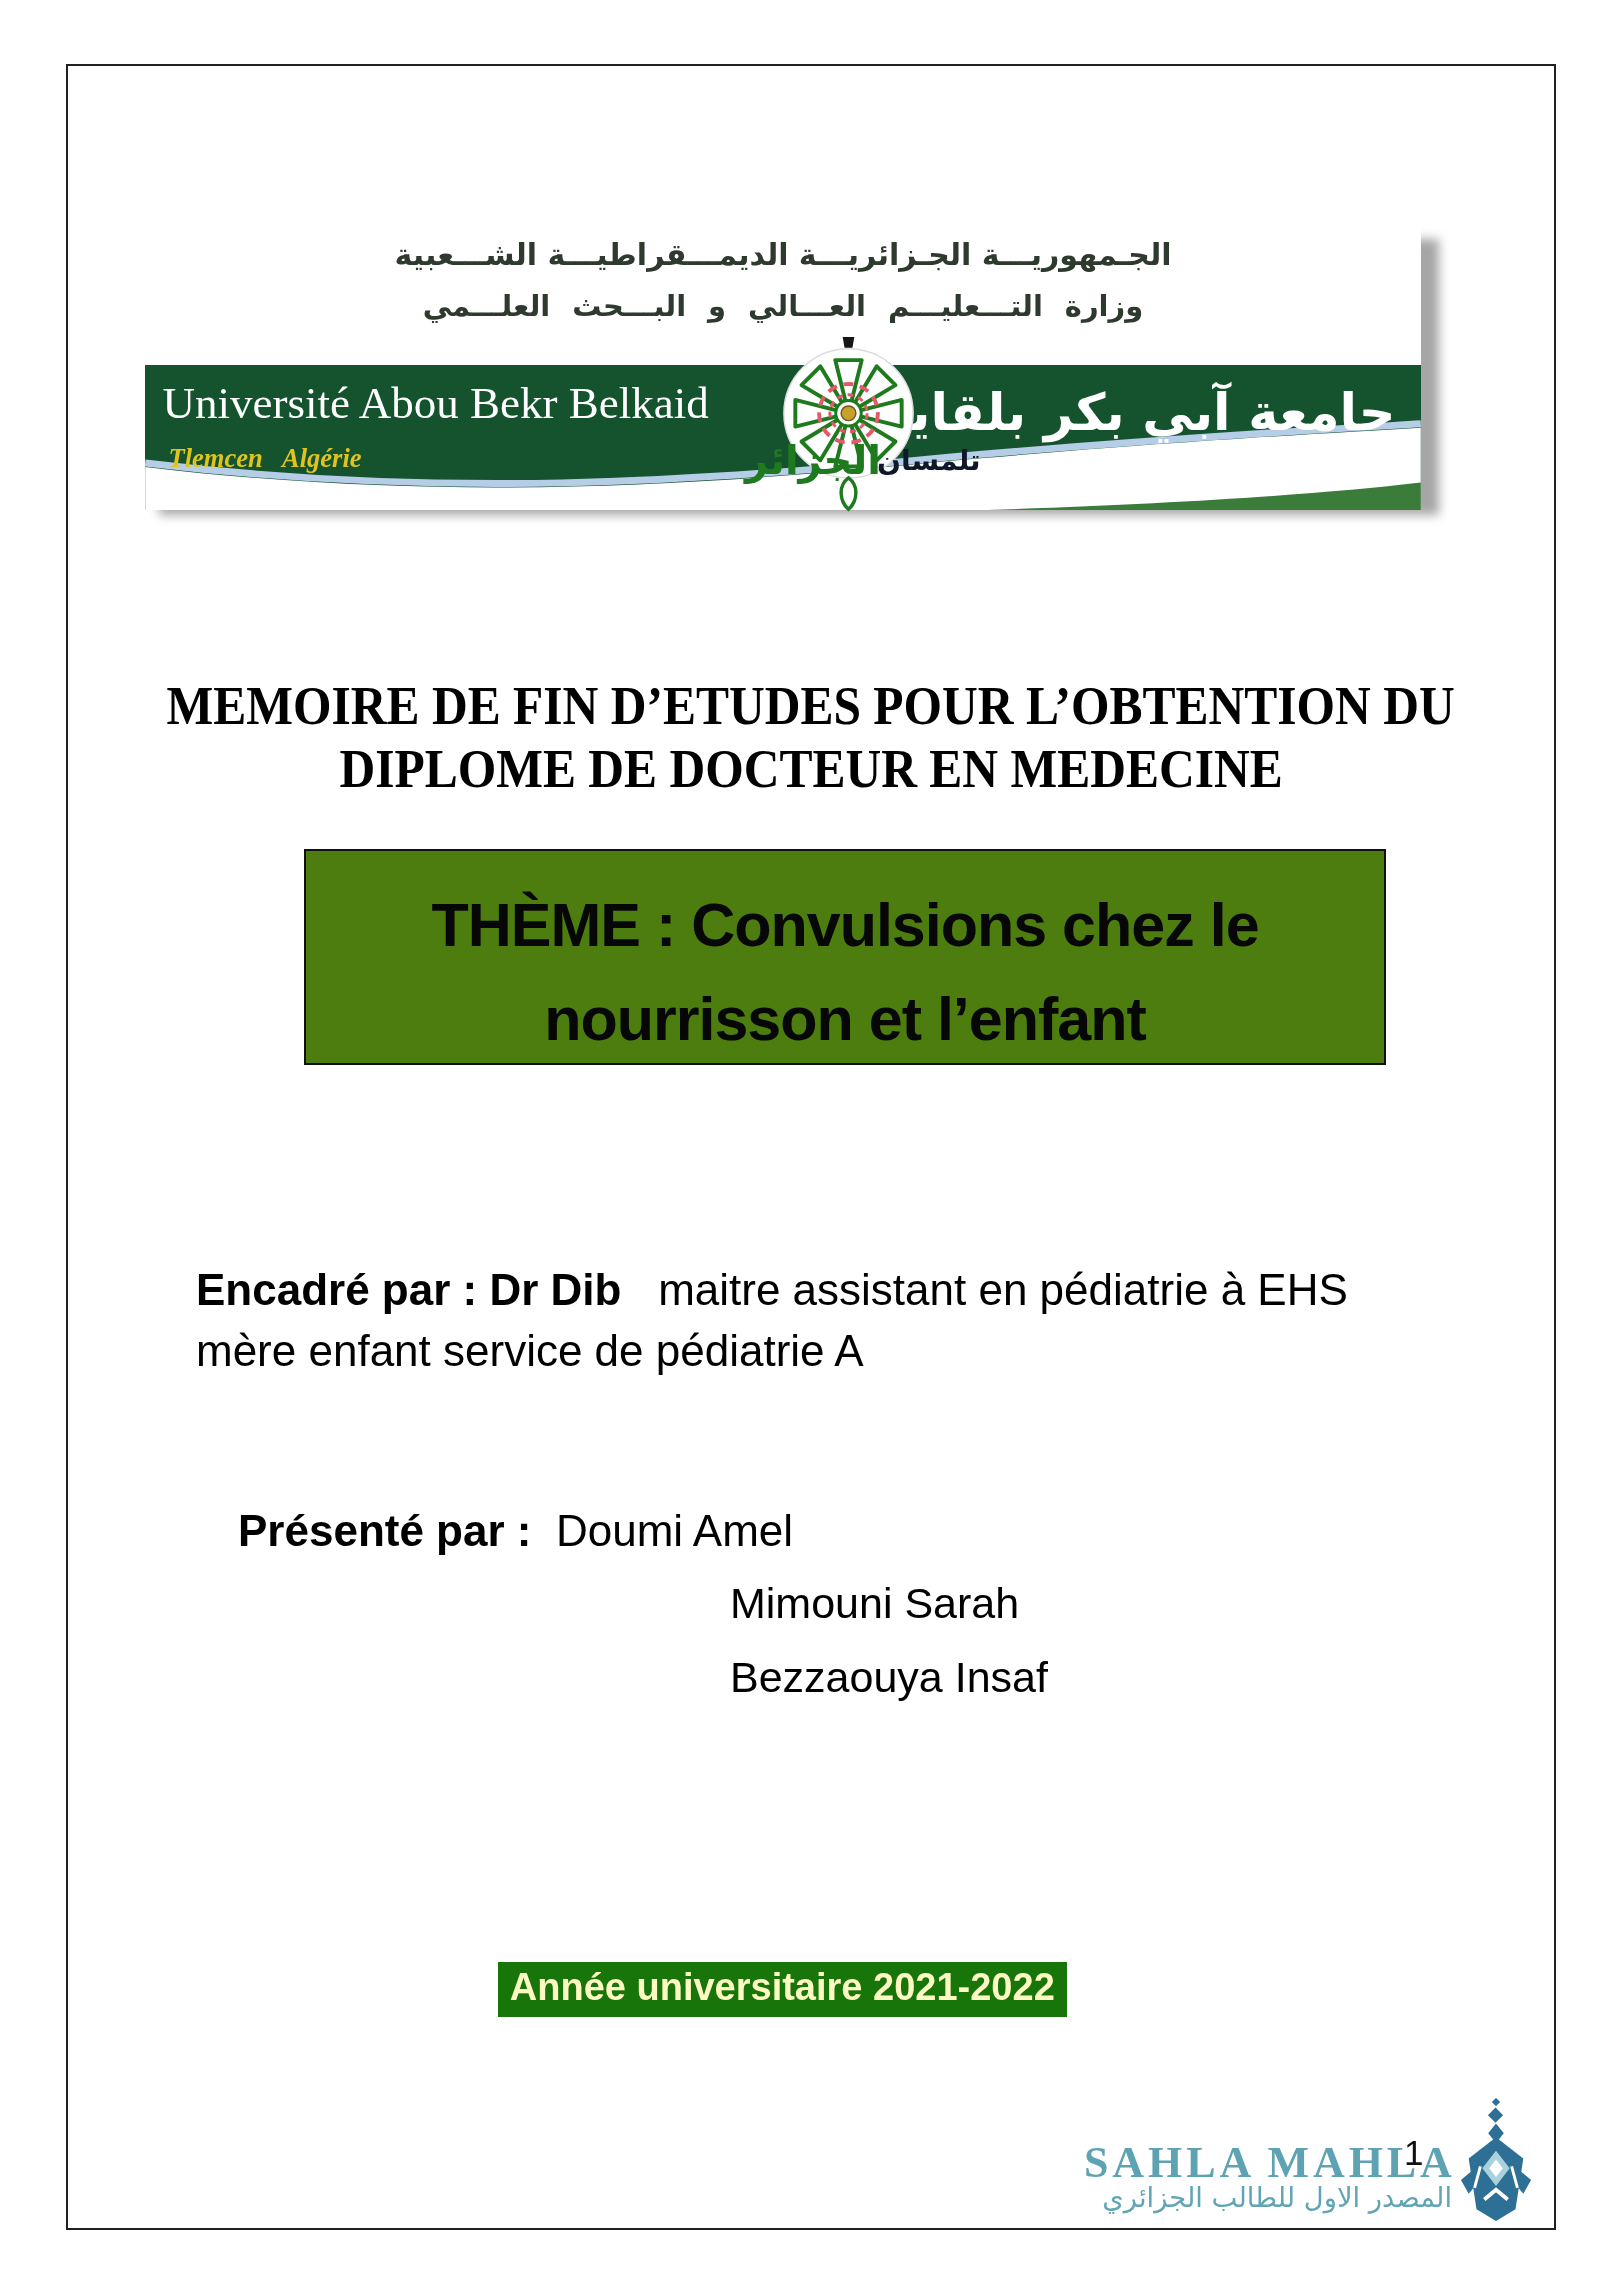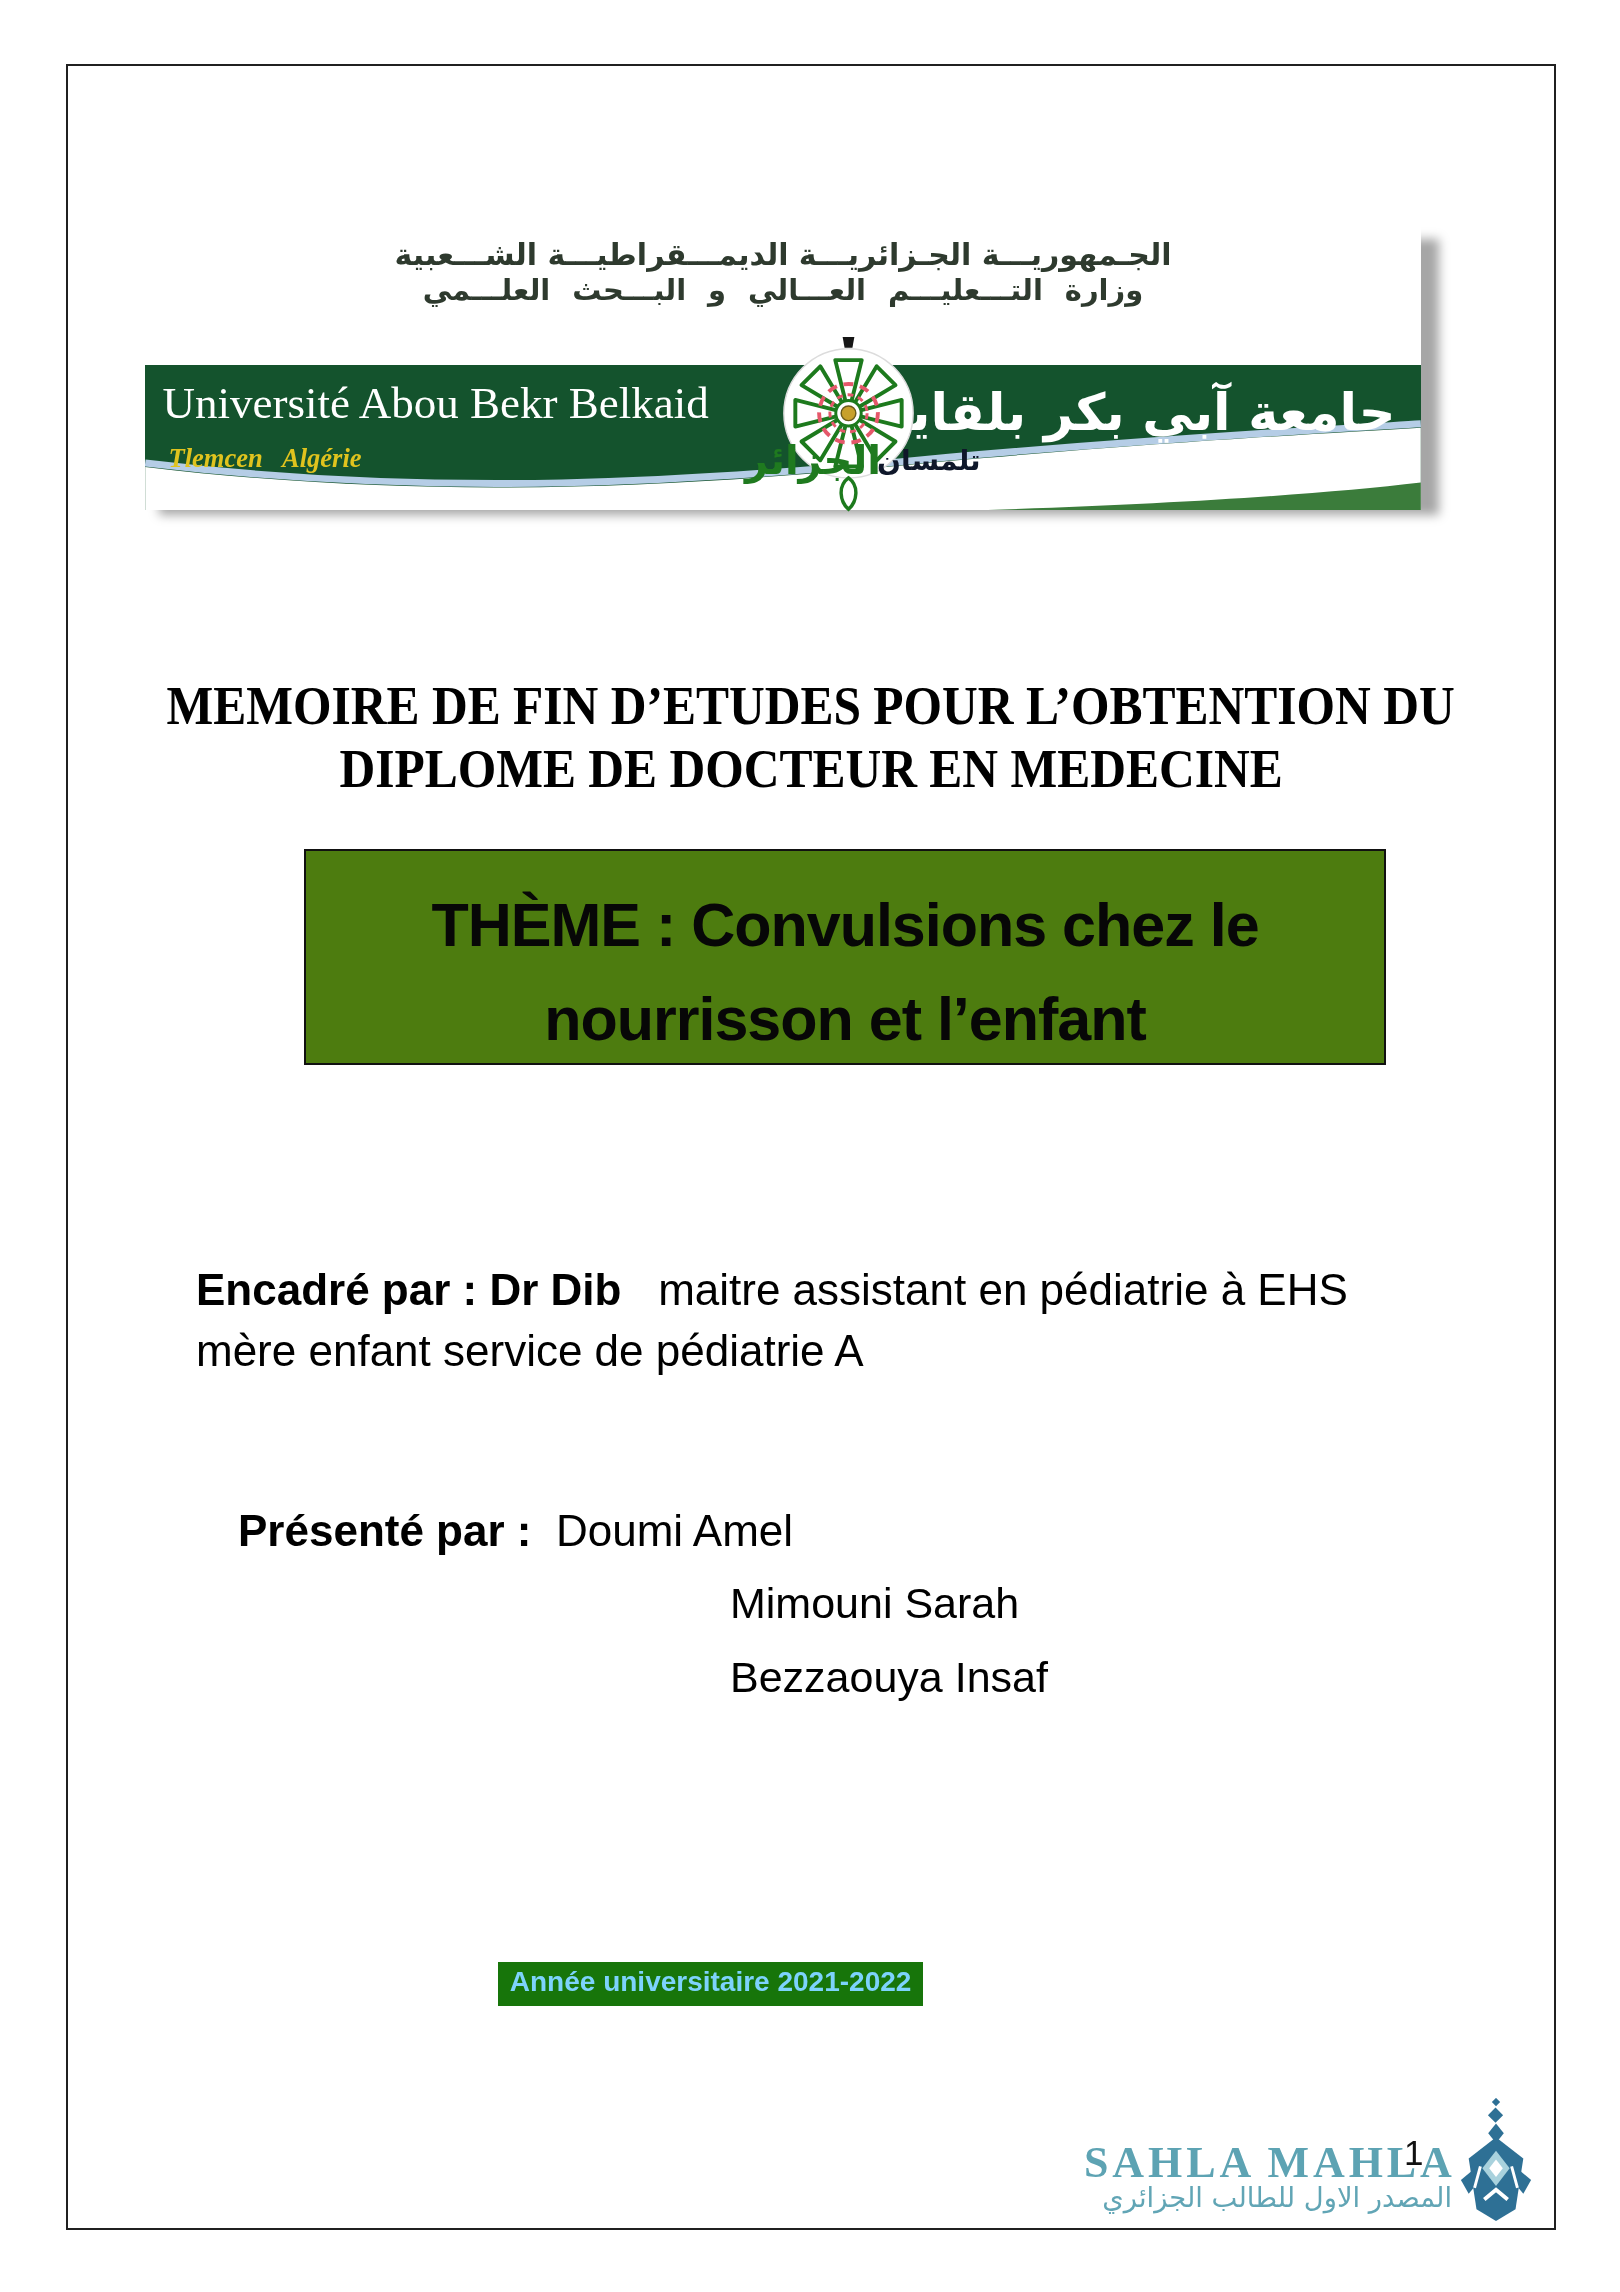--- a/index.html
+++ b/index.html
@@ -7,21 +7,21 @@
         font-family:"Liberation Sans",sans-serif;border-radius:31px;}
   .border-frame{position:absolute;left:66px;top:64px;width:1486px;height:2162px;
         border:2px solid #202020;}
 
   
   .banner{position:absolute;left:145px;top:223px;width:1276px;height:272px;background:#ffffff;
         box-shadow:15.7px 17.6px 9.8px 2px #a6a6a6;}
   .banner-top{position:absolute;left:0;top:0;width:100%;height:126px;text-align:center;
         color:#2e3a2e;font-family:"DejaVu Sans",sans-serif;font-weight:bold;}
   .rep-line{padding-top:13.7px;font-size:30px;}
-  .min-line{margin-top:1px;font-size:29px;word-spacing:11.8px;}
+  .min-line{margin-top:17px;font-size:29px;word-spacing:11.8px;}
   .banner-band{position:absolute;left:0;top:126px;width:1276px;height:145px;background:#14532d;overflow:hidden;margin-top:16px;}
   .swoosh{position:absolute;left:0;top:0;}
   .univ-fr{position:absolute;left:17.6px;top:11.8px;color:#ffffff;
         font-family:"Liberation Serif",serif;font-size:45px;white-space:nowrap;}
   .tlemcen{position:absolute;left:23.5px;top:78px;color:#e0c31e;font-style:italic;font-weight:bold;
         font-family:"Liberation Serif",serif;font-size:26.5px;word-spacing:13.7px;white-space:nowrap;}
   .univ-ar{position:absolute;right:25.5px;top:17.6px;color:#ffffff;font-weight:bold;
         font-family:"DejaVu Sans",sans-serif;font-size:51px;white-space:nowrap;}
   .emblem{position:absolute;left:630px;top:110px;z-index:3;}
   .country-ar{position:absolute;left:600px;top:214px;color:#1f7a1f;font-weight:bold;
@@ -40,22 +40,22 @@
   .theme-text{margin-top:27.4px;color:#070707;font-weight:bold;font-size:61px;line-height:94px;letter-spacing:-1px;}
 
   
   .encadre{position:absolute;left:196px;top:1259px;width:1245px;font-size:44px;line-height:61px;color:#000;}
   .encadre .b{font-weight:bold;}
   .presente{position:absolute;left:238px;top:1506px;font-size:44px;color:#000;white-space:nowrap;}
   .presente .b{font-weight:bold;}
   .names{position:absolute;left:730px;top:1566px;font-size:43px;line-height:74px;color:#000;}
 
   
-  .annee{position:absolute;left:498px;top:1962px;background:#17750a;color:#7dd3fc;
-        font-weight:bold;font-size:28px;padding:3.9px 11.8px 7.8px 11.8px;white-space:nowrap;}
+  .annee{position:absolute;left:498px;top:1962px;background:#17750a;color:#fef9c3;
+        font-weight:bold;font-size:38px;padding:3.9px 11.8px 7.8px 11.8px;white-space:nowrap;}
 
   
   .sahla-brand{position:absolute;left:1084px;top:2137px;font-family:"Liberation Serif",serif;
         font-weight:bold;font-size:44px;letter-spacing:3.9px;color:#5da3b3;white-space:nowrap;text-align:center;}
   .sahla-tagline{position:absolute;left:1078px;top:2182px;width:374px;text-align:right;
         font-family:"DejaVu Sans",sans-serif;font-size:27.4px;color:#61a5b5;white-space:nowrap;}
   .sahla-logo{position:absolute;left:1457px;top:2098px;}
   .page-number{position:absolute;left:1404px;top:2133px;font-size:35px;color:#111;}
 </style>
 </head>

